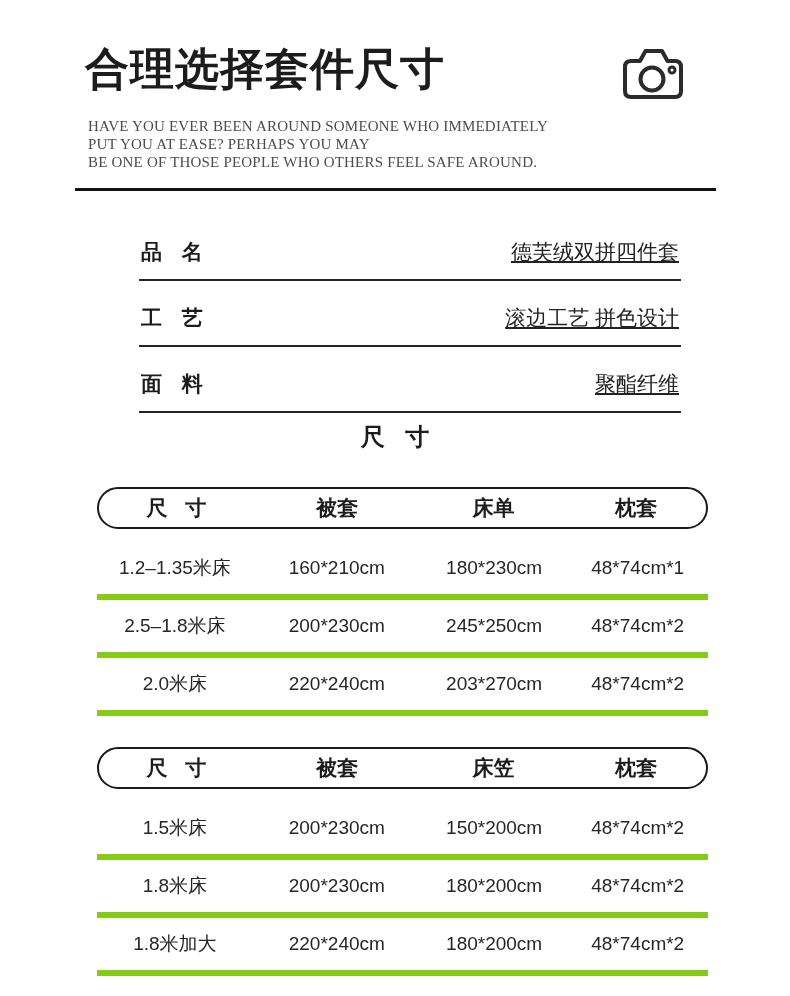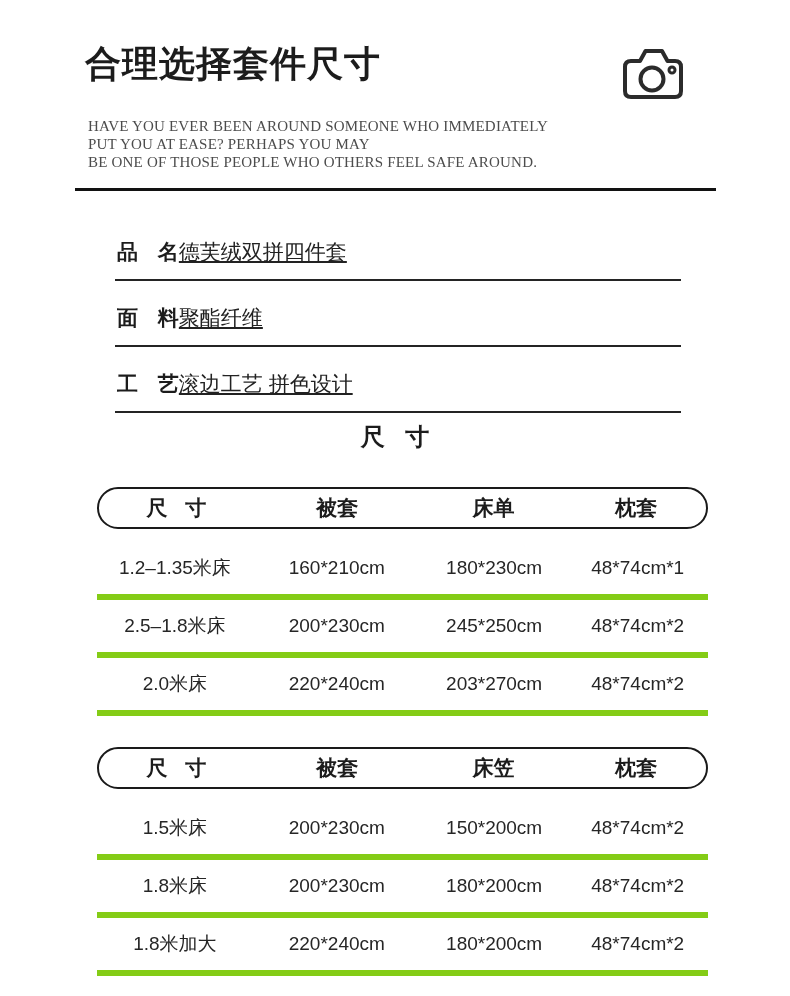--- a/index.html
+++ b/index.html
@@ -15,21 +15,21 @@
     margin: 0 auto;
     background: #ffffff;
     overflow: hidden;
   }
 
   
   .title {
     position: absolute;
     left: 85px;
     top: 40px;
-    font-size: 36px;
+    font-size: 44px;
     font-weight: 700;
     letter-spacing: 1px;
     color: #1c1c1c;
     white-space: nowrap;
   }
   .camera {
     position: absolute;
     left: 621px;
     top: 45px;
     width: 64px;
@@ -57,24 +57,26 @@
 
   
   .info {
     position: absolute;
     left: 115px;
     top: 238px;
     width: 566px;
   }
   .info-row {
     display: flex;
+    justify-content: space-between;
     align-items: baseline;
     padding: 0 2px 13px 2px;
     border-bottom: 2px solid #242424;
     margin-bottom: 23px;
+    margin-left: 24px;
   }
   .info-label {
     font-size: 21px;
     font-weight: 700;
     color: #1c1c1c;
     word-spacing: 14px;
     white-space: nowrap;
   }
   .info-value {
     font-size: 21px;
@@ -160,26 +162,26 @@
   </p>
 
   <div class="top-divider"></div>
 
   <div class="info">
     <div class="info-row">
       <span class="info-label">品 名</span>
       <span class="info-value">德芙绒双拼四件套</span>
     </div>
     <div class="info-row">
+      <span class="info-label">工 艺</span>
+      <span class="info-value">滚边工艺 拼色设计</span>
+    </div>
+    <div class="info-row">
       <span class="info-label">面 料</span>
       <span class="info-value">聚酯纤维</span>
-    </div>
-    <div class="info-row">
-      <span class="info-label">工 艺</span>
-      <span class="info-value">滚边工艺 拼色设计</span>
     </div>
   </div>
 
   <div class="size-heading">尺 寸</div>
 
   <div class="size-table t1">
     <div class="pill">
       <span class="cell spaced">尺 寸</span>
       <span class="cell">被套</span>
       <span class="cell">床单</span>

